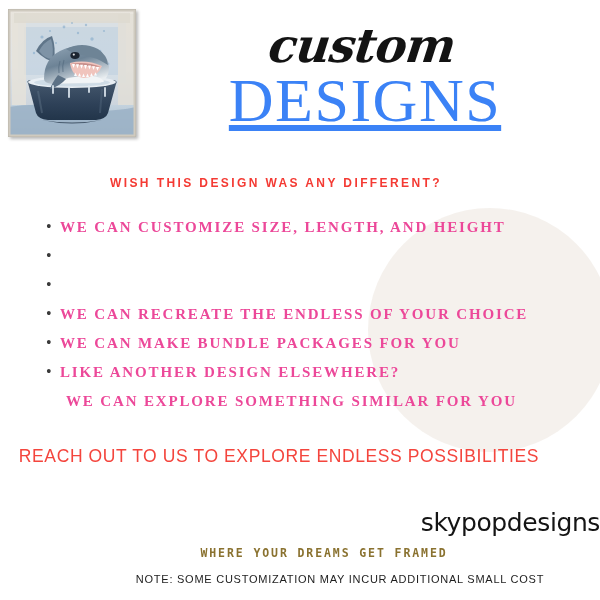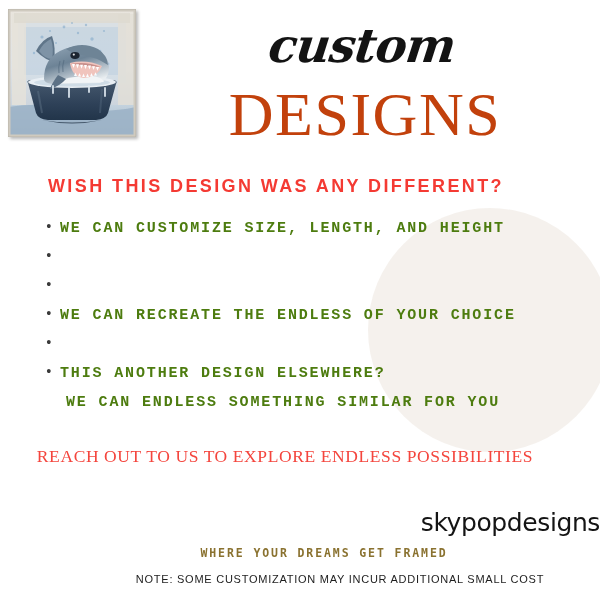--- a/index.html
+++ b/index.html
@@ -70,37 +70,37 @@
     letter-spacing: -1px;
     transform: skewX(-7deg);
     display: inline-block;
     padding-right: 6px;
   }
   .serif-word {
     font-family: "Liberation Serif", serif;
     font-weight: 400;
     font-size: 62px;
     line-height: 1;
-    color: #c2410c;
+    color: #3b82f6;
     letter-spacing: 1.5px;
-    margin-top: 14px;
-    white-space: nowrap;
+    white-space: nowrap;
+    text-decoration: underline;
   }
 
   
   .question-line {
     position: absolute;
     left: 0;
     top: 176px;
     width: 552px;
     text-align: center;
     z-index: 2;
     font-family: "Liberation Sans", sans-serif;
     font-weight: 700;
-    font-size: 18px;
+    font-size: 12px;
     letter-spacing: 2.4px;
     color: #f43a33;
     white-space: nowrap;
   }
 
   
   .features {
     position: absolute;
     left: 46px;
     top: 219px;
@@ -117,38 +117,38 @@
   }
   .bullet-dot {
     width: 14px;
     flex: 0 0 14px;
     color: #3a3a3a;
     font-size: 16px;
     line-height: 1;
   }
   .bullet-dot.blank { visibility: hidden; }
   .feature-text {
-    font-family: Liberation Mono, monospace;
+    font-family: Liberation Serif, serif;
     font-weight: 700;
     font-size: 15px;
     letter-spacing: 1.85px;
-    color: #4d7c0f;
+    color: #ec4899;
     white-space: nowrap;
   }
   .feature-item.continuation { padding-left: 6px; }
 
   
   .cta-line {
     position: absolute;
-    left: 13px;
+    left: 7px;
     top: 446px;
     width: 544px;
     text-align: center;
     z-index: 2;
-    font-family: Liberation Serif, serif;
+    font-family: Liberation Sans, sans-serif;
     font-weight: 400;
     font-size: 17.5px;
     letter-spacing: 0.6px;
     color: #f4453d;
     white-space: nowrap;
   }
 
   
   .brand-name {
     position: absolute;
@@ -327,28 +327,29 @@
     </li>
     <li class="feature-item">
       <span class="bullet-dot">•</span>
     </li>
     <li class="feature-item">
       <span class="bullet-dot">•</span>
       <span class="feature-text">WE CAN RECREATE THE ENDLESS OF YOUR CHOICE</span>
     </li>
     <li class="feature-item">
       <span class="bullet-dot">•</span>
-    </li>
-    <li class="feature-item">
-      <span class="bullet-dot">•</span>
-      <span class="feature-text">THIS ANOTHER DESIGN ELSEWHERE?</span>
+      <span class="feature-text">WE CAN MAKE BUNDLE PACKAGES FOR YOU</span>
+    </li>
+    <li class="feature-item">
+      <span class="bullet-dot">•</span>
+      <span class="feature-text">LIKE ANOTHER DESIGN ELSEWHERE?</span>
     </li>
     <li class="feature-item continuation">
       <span class="bullet-dot blank">•</span>
-      <span class="feature-text">WE CAN ENDLESS SOMETHING SIMILAR FOR YOU</span>
+      <span class="feature-text">WE CAN EXPLORE SOMETHING SIMILAR FOR YOU</span>
     </li>
   </ul>
 
   <div class="cta-line">REACH OUT TO US TO EXPLORE ENDLESS POSSIBILITIES</div>
 
   <div class="brand-name">skypopdesigns</div>
   <div class="brand-tagline">WHERE YOUR DREAMS GET FRAMED</div>
   <div class="footer-note">NOTE: SOME CUSTOMIZATION MAY INCUR ADDITIONAL SMALL COST</div>
 
 </div>

